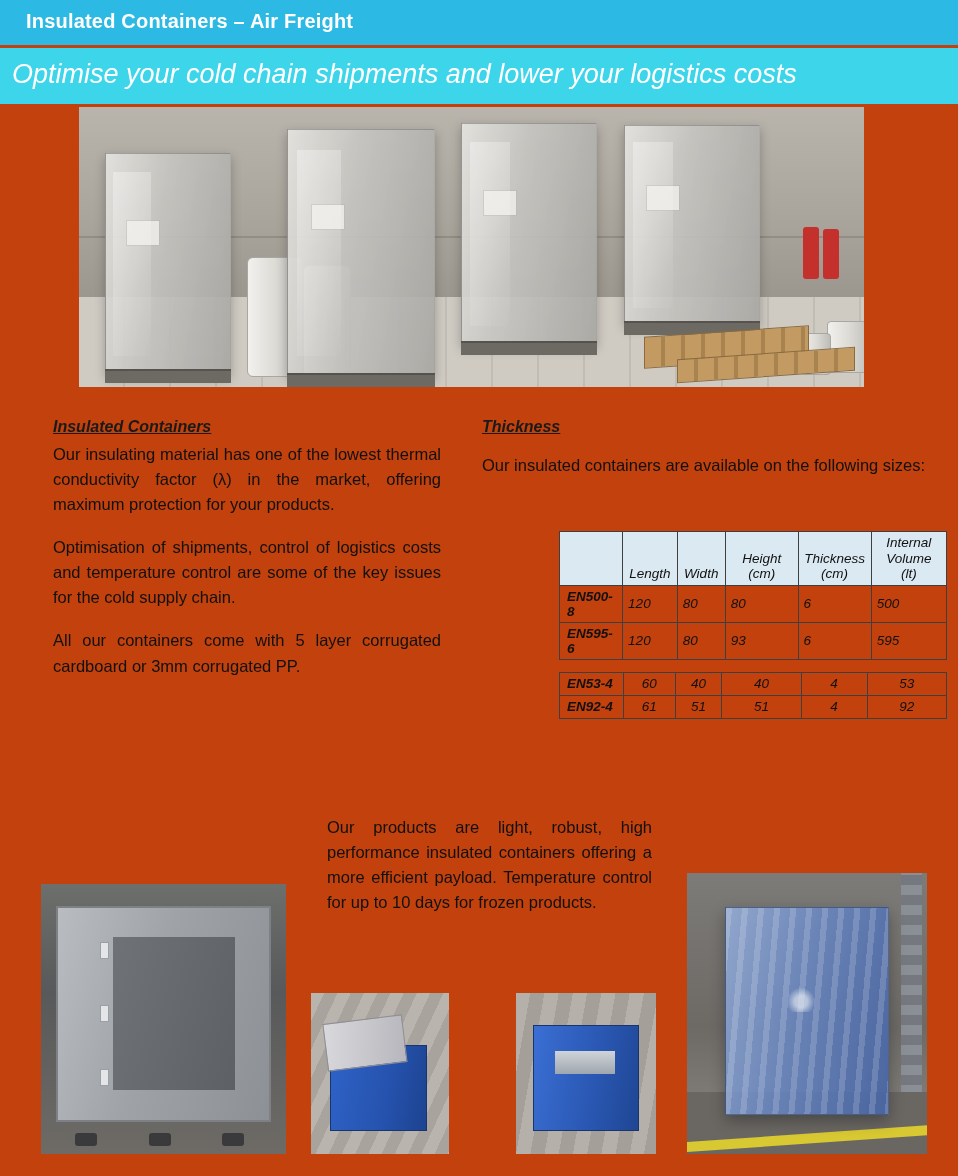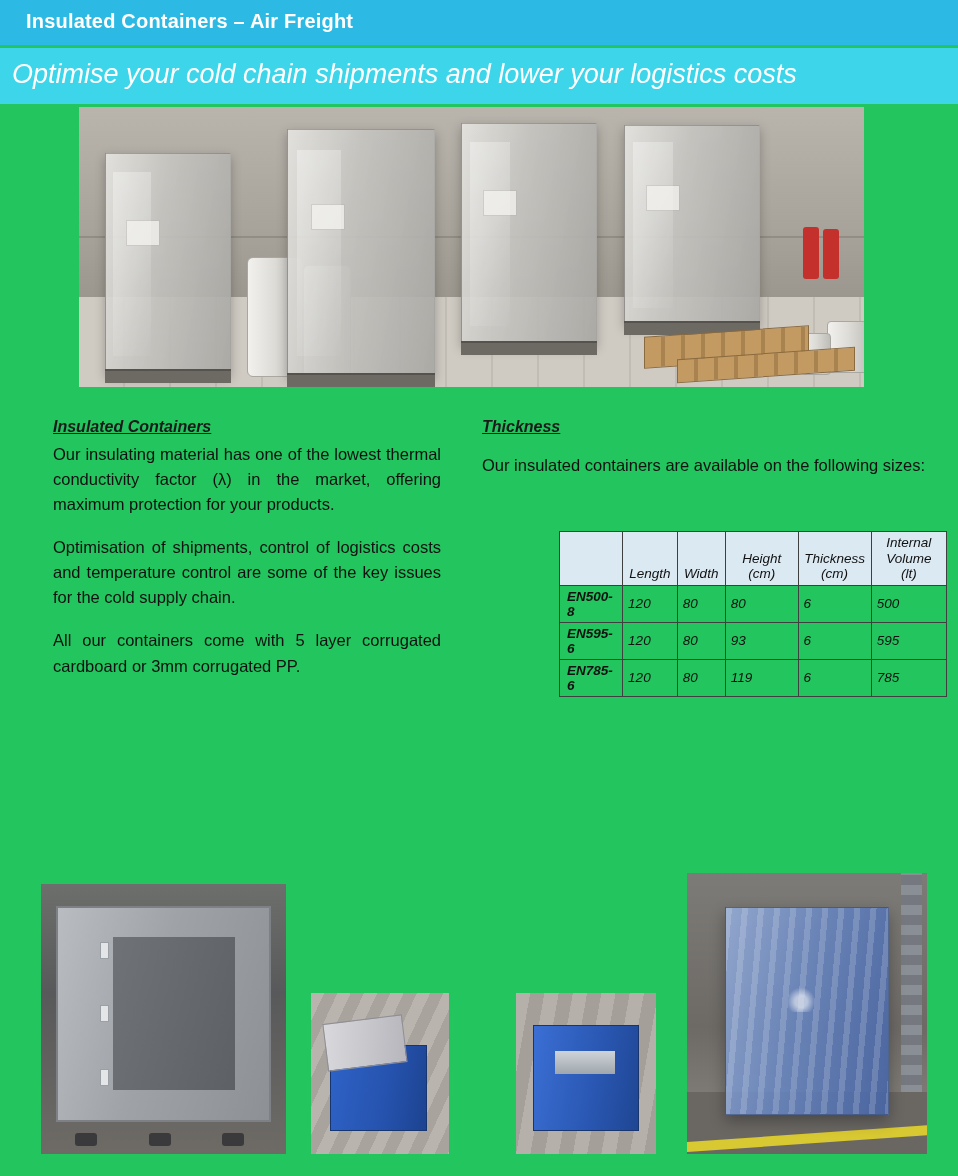--- a/index.html
+++ b/index.html
@@ -6,21 +6,21 @@
   html, body {
     margin: 0; padding: 0;
     width: 958px; height: 1176px;
     background: #ffffff;
     font-family: "Liberation Sans", sans-serif;
   }
   .page {
     position: relative;
     width: 958px; height: 1176px;
     overflow: hidden;
-    background: #22c55e;
+    background: #c2410c;
     padding-left: 48px;
   }
 
   
   .title-bar {
     position: absolute; left: 0; top: 0;
     width: 958px; height: 45px;
     background: #2cb9e3;
   }
   .title-bar .title-text {
@@ -313,35 +313,48 @@
           <td class="num">500</td>
         </tr>
         <tr>
           <td class="code">EN595-6</td>
           <td class="num">120</td>
           <td class="num">80</td>
           <td class="num">93</td>
           <td class="num">6</td>
           <td class="num">595</td>
         </tr>
-        <tr>
-          <td class="code">EN785-6</td>
-          <td class="num">120</td>
-          <td class="num">80</td>
-          <td class="num">119</td>
-          <td class="num">6</td>
-          <td class="num">785</td>
-        </tr>
       </tbody>
     </table>
 
     <div class="dim-gap"></div>
 
-  </div>
-
+    <table class="dim2">
+      <tbody>
+        <tr>
+          <td class="code" style="width:66px;">EN53-4</td>
+          <td class="num" style="width:56px;">60</td>
+          <td class="num" style="width:50px;">40</td>
+          <td class="num" style="width:88px;">40</td>
+          <td class="num" style="width:74px;">4</td>
+          <td class="num" style="width:88px;">53</td>
+        </tr>
+        <tr>
+          <td class="code">EN92-4</td>
+          <td class="num">61</td>
+          <td class="num">51</td>
+          <td class="num">51</td>
+          <td class="num">4</td>
+          <td class="num">92</td>
+        </tr>
+      </tbody>
+    </table>
+  </div>
+
+  <p class="mid-p">Our products are light, robust, high performance insulated containers offering a more efficient payload. Temperature control for up to 10 days for frozen products.</p>
 
   <div class="photo photo-1">
     <div class="p1-bg"></div>
     <div class="p1-box-outer">
       <div class="p1-box-inner"></div>
       <div class="p1-hinge" style="left:20%; top:16%;"></div>
       <div class="p1-hinge" style="left:20%; top:46%;"></div>
       <div class="p1-hinge" style="left:20%; top:76%;"></div>
     </div>
     <div class="p1-wheel" style="left:14%;"></div>

